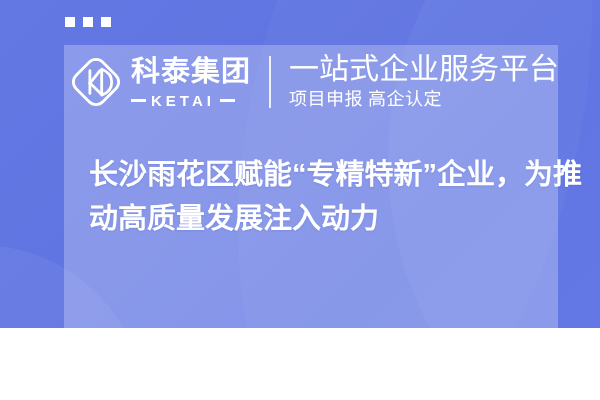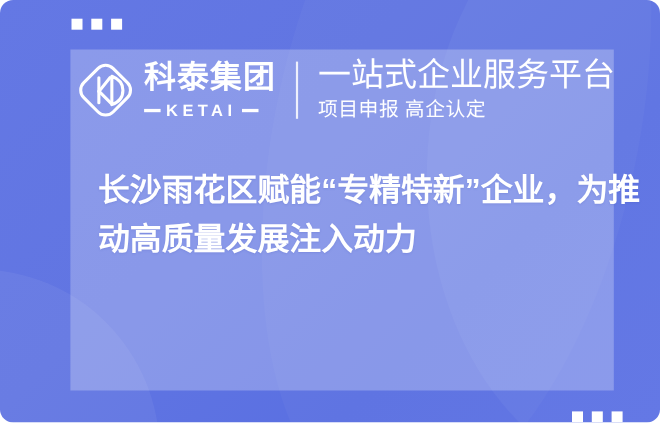--- a/index.html
+++ b/index.html
@@ -5,25 +5,24 @@
 <style>
   html, body {
     margin: 0;
     padding: 0;
     background: #ffffff;
   }
 
   #stage {
     position: relative;
     width: 600px;
-    height: 384px;
+    height: 328px;
     overflow: hidden;
     font-family: "Liberation Sans", "DejaVu Sans", sans-serif;
     background: linear-gradient(135deg, #6478e4 0%, #6175e2 38%, #5a70e2 70%, #5d72e4 100%);
-    border-radius: 12px;
   }
 
   
   .blob {
     position: absolute;
     border-radius: 50%;
     pointer-events: none;
   }
   .blob-a {
     left: -185px;

